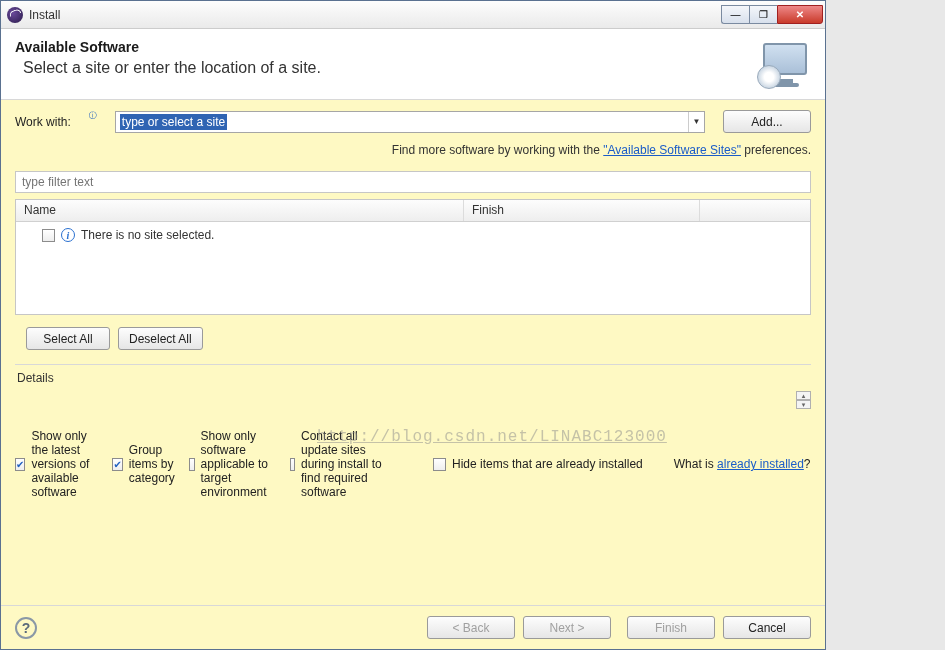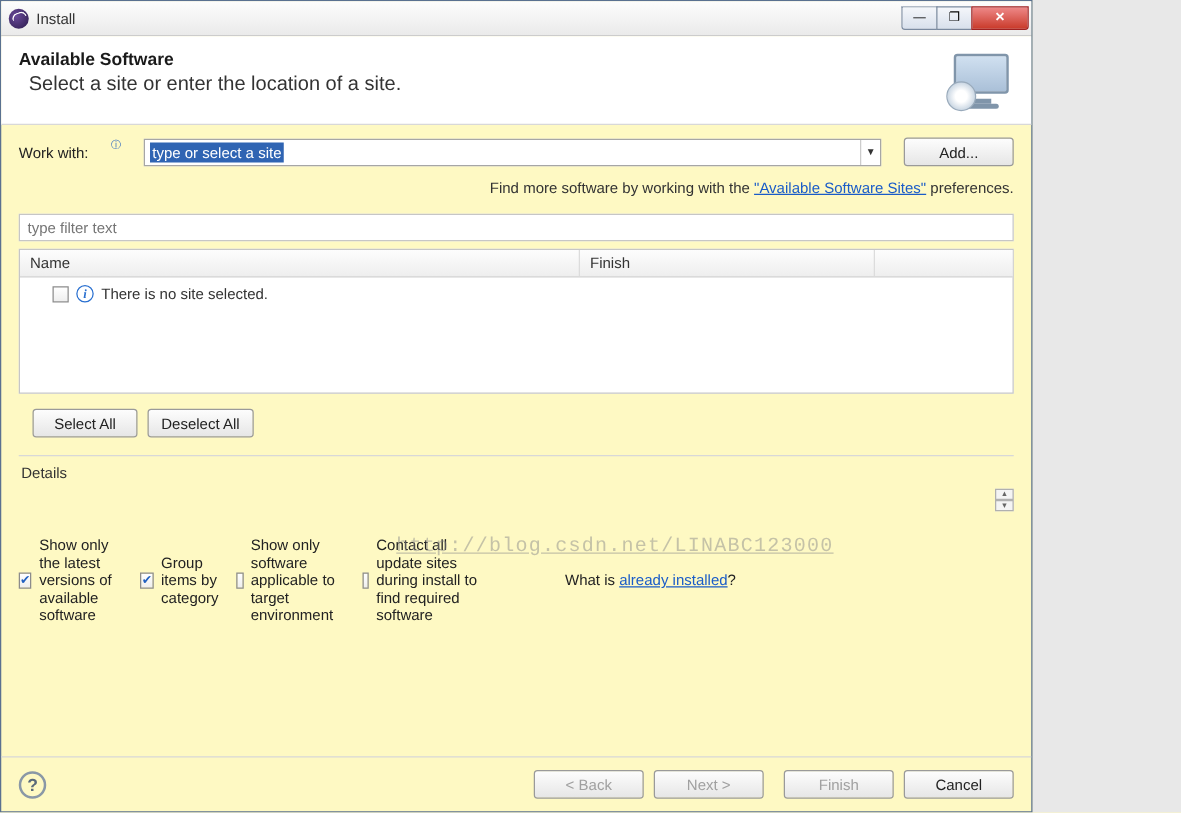--- a/index.html
+++ b/index.html
@@ -153,20 +153,24 @@
         <label class="opt">
             <span class="chk2"></span>
             <span>Show only software applicable to target environment</span>
           </label>
         <label class="opt">
             <span class="chk2"></span>
             <span>Contact all update sites during install to find required software</span>
           </label>
       </div>
       <div class="options-col">
+        <label class="opt">
+            <span class="chk2"></span>
+            <span>Hide items that are already installed</span>
+          </label>
         <div class="opt">
           <span style="width:13px"></span>
           <span><span>What is </span><a href="#">already installed</a><span>?</span></span>
         </div>
       </div>
     </div>
   </div>
 
   <div class="footer">
     <div class="help-icon">?</div>

